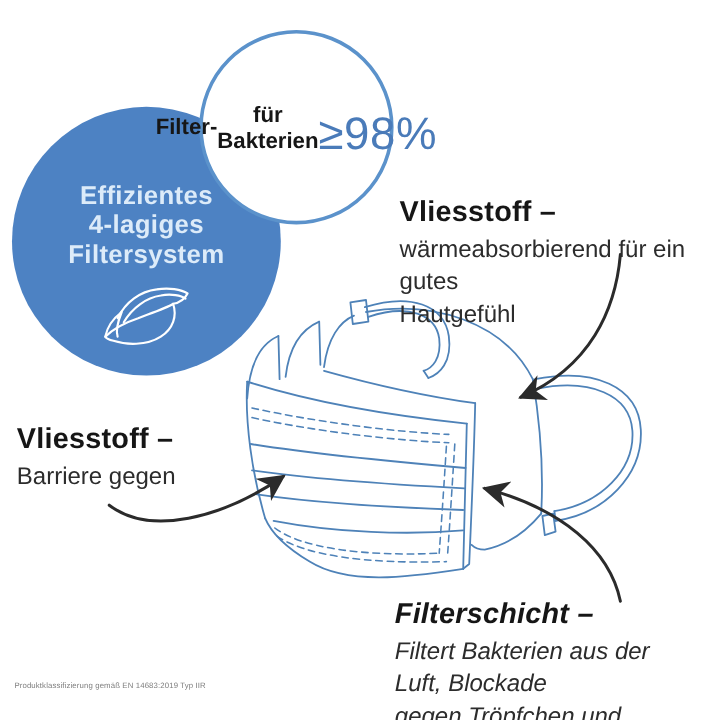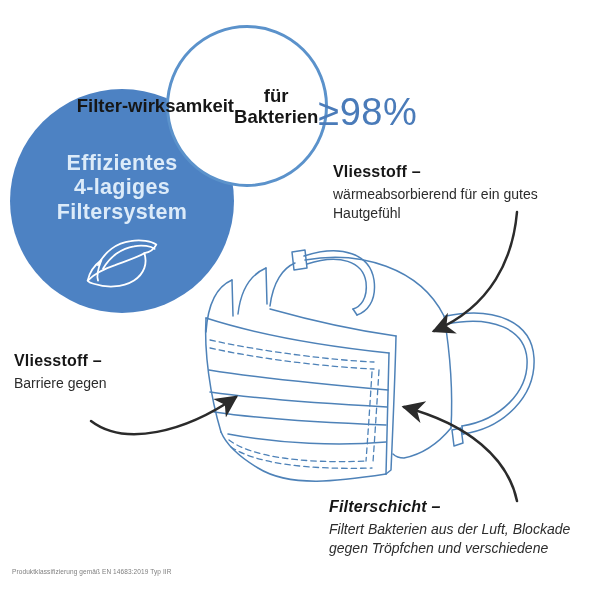--- a/index.html
+++ b/index.html
@@ -27,22 +27,22 @@
     position:absolute; left:166px; top:25px; width:162px; height:162px;
     border-radius:50%; background:#ffffff; border:3px solid var(--outline-blue);
     box-sizing:border-box; display:flex; flex-direction:row; align-items:center;
     justify-content:center; z-index:3; text-align:center;
   }
   .badge-line { color:#161616; font-weight:700; font-size:18.5px; line-height:1.14; }
   .badge-stat { color:var(--stat-blue); font-weight:400; font-size:38px; margin-top:12px; letter-spacing:0.5px; }
 
   
   .label { position:absolute; z-index:4; }
-  .label-title { font-weight:700; font-size:16px; color:#161616; letter-spacing:0.2px; }
-  .label-desc { font-size:14px; color:#2c2c2c; line-height:1.34; margin-top:4px; }
+  .label-title { font-weight:700; font-size:24px; color:#161616; letter-spacing:0.2px; }
+  .label-desc { font-size:20px; color:#2c2c2c; line-height:1.34; margin-top:4px; }
   .label-desc span { display:block; }
   #label-top-right { left:333px; top:163px; width:240px; }
   #label-left { left:14px; top:352px; width:190px; }
   #label-bottom { left:329px; top:498px; width:255px;font-style:italic; }
 
   .footer-note {
     position:absolute; left:12px; top:568px; font-size:6.5px;
     color:#7e7e7e; z-index:4; letter-spacing:0.1px;
   }
 
@@ -64,21 +64,20 @@
     <svg class="feature-icon" width="86" height="60" viewBox="0 0 100 70">
       <path class="iline" d="M 22,34 C 30,18 44,8 60,6 C 72,4 84,6 90,10 C 87,16 82,19 76,20"></path>
       <path class="iline" d="M 28,38 C 36,24 50,14 64,12 C 74,10 84,12 88,15"></path>
       <path class="iline" d="M 10,52 C 18,44 30,38 42,34 C 58,28 70,24 76,20 C 80,32 76,44 64,52 C 50,61 30,60 18,56 C 14,55 11,54 10,52 Z"></path>
       <path class="iline" d="M 10,52 C 12,42 18,34 26,28 C 22,38 20,46 22,52"></path>
     </svg>
   </div>
 
   <div class="badge-circle">
     <div class="badge-line">Filter-</div>
-    <div class="badge-line">wirksamkeit</div>
     <div class="badge-line">für Bakterien</div>
     <div class="badge-stat">≥98%</div>
   </div>
 
   <svg class="overlay" width="600" height="600" viewBox="0 0 600 600">
     <defs>
       <marker id="ah" markerWidth="10" markerHeight="10" refX="8" refY="4.5" orient="auto">
         <path d="M0,0 L9,4.5 L0,9 L2.6,4.5 Z" fill="#2b2b2b"></path>
       </marker>
     </defs>

